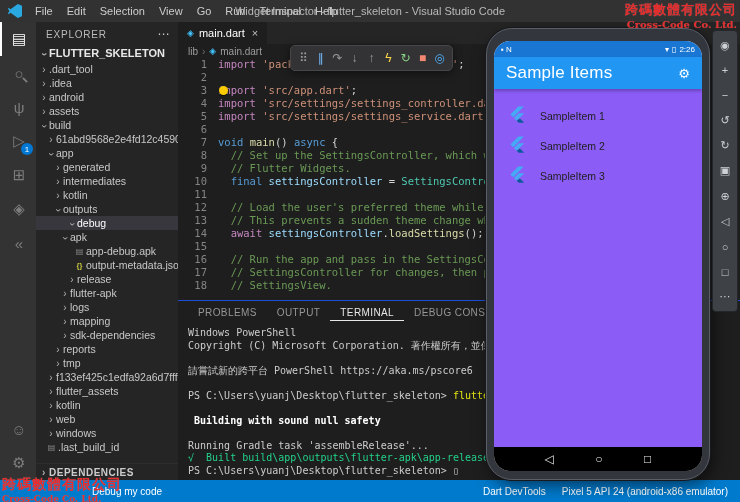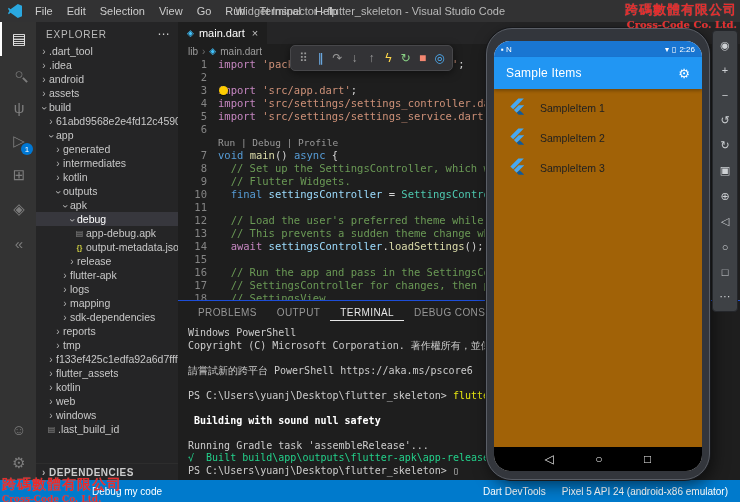--- a/index.html
+++ b/index.html
@@ -74,23 +74,23 @@
   .sb-left{display:flex;gap:12px;padding-left:92px}
   .sb-right{margin-left:auto;display:flex;gap:16px;padding-right:12px}
   .status-item{cursor:pointer;white-space:nowrap}
 
   
   .phone{position:absolute;left:486px;top:28px;width:224px;height:452px;background:#33363c;border:1px solid #5a5e66;border-radius:26px;box-shadow:0 0 0 1px #17181b,3px 5px 16px rgba(0,0,0,.55);z-index:20}
   .screen{position:absolute;left:7px;right:7px;top:12px;bottom:8px;background:#ffffff;border-radius:16px;overflow:hidden;display:flex;flex-direction:column}
   .ph-status{height:16px;background:#1976d2;display:flex;align-items:center;justify-content:space-between;padding:0 7px;color:#ffffff;font-size:8px}
   .ph-right{display:flex;gap:3px;align-items:center}
   .ph-appbar{height:32px;background:#2196f3;display:flex;align-items:center;padding:0 12px;color:#ffffff;box-shadow:0 2px 3px rgba(0,0,0,.25);position:relative;z-index:2}
-  .ph-title{flex:1;font-size:12px;font-weight:500;letter-spacing:.2px}
+  .ph-title{flex:1;font-size:17px;font-weight:500;letter-spacing:.2px}
   .ph-gear{font-size:13px;cursor:pointer}
-  .ph-body{flex:1;background:#a16207;padding-top:4px}
+  .ph-body{flex:1;background:#8b5cf6;padding-top:12px}
   .ph-item{height:30px;display:flex;align-items:center;gap:13px;padding:0 14px;cursor:pointer}
   .ph-item-label{font-size:10.5px;color:#212121}
   .ph-nav{height:24px;background:#000000;display:flex;align-items:center;justify-content:space-around;padding:0 30px}
   .ph-nav .nav-btn{color:#e6e6e6;font-size:12px;cursor:pointer}
 
   
   .emu-toolbar{position:absolute;left:712px;top:30px;width:26px;height:282px;background:#3e4145;border:1px solid #24262a;border-radius:4px;display:flex;flex-direction:column;align-items:center;justify-content:space-between;padding:6px 0;z-index:21}
   .emu-btn{width:16px;height:16px;display:flex;align-items:center;justify-content:center;font-size:11px;color:#ced1d4;cursor:pointer}
 
   
@@ -136,20 +136,24 @@
         <div class="act-icon" data-name="account-icon">☺</div>
         <div class="act-icon" data-name="settings-gear-icon">⚙</div>
       </div>
   </aside>
 
   <aside class="sidebar" data-name="explorer-sidebar">
     <div class="sb-header" data-name="explorer-header">
       <span data-name="explorer-title">EXPLORER</span>
       <span class="sb-more" data-name="more-actions-icon">⋯</span>
     </div>
+    <div class="sb-project" data-name="project-root-folder">
+      <span class="chev open" data-name="chevron-down-icon">›</span>
+      <span class="proj-label" data-name="project-name">FLUTTER_SKELETON</span>
+    </div>
     <div class="tree" id="file-tree" data-name="file-tree">
         <div class="tree-row" data-name="tree-item-.dart_tool" style="padding-left: 3px;">
           <span class="chev" data-name="chevron-right-icon">›</span>
           <span class="tree-label" data-name="tree-item-label">.dart_tool</span>
         </div>
         <div class="tree-row" data-name="tree-item-.idea" style="padding-left: 3px;">
           <span class="chev" data-name="chevron-right-icon">›</span>
           <span class="tree-label" data-name="tree-item-label">.idea</span>
         </div>
         <div class="tree-row" data-name="tree-item-android" style="padding-left: 3px;">
@@ -181,27 +185,27 @@
           <span class="tree-label" data-name="tree-item-label">intermediates</span>
         </div>
         <div class="tree-row" data-name="tree-item-kotlin" style="padding-left: 17px;">
           <span class="chev" data-name="chevron-right-icon">›</span>
           <span class="tree-label" data-name="tree-item-label">kotlin</span>
         </div>
         <div class="tree-row" data-name="tree-item-outputs" style="padding-left: 17px;">
           <span class="chev open" data-name="chevron-down-icon">›</span>
           <span class="tree-label" data-name="tree-item-label">outputs</span>
         </div>
+        <div class="tree-row selected" data-name="tree-item-debug" style="padding-left: 31px;">
+          <span class="chev open" data-name="chevron-down-icon">›</span>
+          <span class="tree-label" data-name="tree-item-label">debug</span>
+        </div>
         <div class="tree-row" data-name="tree-item-apk" style="padding-left: 24px;">
           <span class="chev open" data-name="chevron-down-icon">›</span>
           <span class="tree-label" data-name="tree-item-label">apk</span>
-        </div>
-        <div class="tree-row selected" data-name="tree-item-debug" style="padding-left: 31px;">
-          <span class="chev open" data-name="chevron-down-icon">›</span>
-          <span class="tree-label" data-name="tree-item-label">debug</span>
         </div>
         <div class="tree-row" data-name="tree-item-app-debug.apk" style="padding-left: 38px;">
           <span class="ficon" data-name="file-icon">▤</span>
           <span class="tree-label" data-name="tree-item-label">app-debug.apk</span>
         </div>
         <div class="tree-row" data-name="tree-item-output-metadata.json" style="padding-left: 38px;">
           <span class="ficon json" data-name="json-file-icon">{}</span>
           <span class="tree-label" data-name="tree-item-label">output-metadata.json</span>
         </div>
         <div class="tree-row" data-name="tree-item-release" style="padding-left: 31px;">
@@ -278,21 +282,20 @@
       <span data-name="breadcrumb-file">main.dart</span>
     </div>
     <div class="code" data-name="code-editor">
       <div id="code-lines" data-name="code-lines">
           <div class="code-line" data-name="code-line"><span class="gutter" data-name="line-number">1</span><span class="code-text" data-name="code-content"><span class="tk-kw">import</span><span class="tk-pln"> </span><span class="tk-str">'package:flutter/material.dart'</span><span class="tk-pln">;</span></span></div>
           <div class="code-line" data-name="code-line"><span class="gutter" data-name="line-number">2</span><span class="code-text" data-name="code-content"></span></div>
           <div class="code-line" data-name="code-line"><span class="gutter" data-name="line-number">3</span><span class="code-text" data-name="code-content"><span class="tk-kw">import</span><span class="tk-pln"> </span><span class="tk-str">'src/app.dart'</span><span class="tk-pln">;</span></span></div>
           <div class="code-line" data-name="code-line"><span class="gutter" data-name="line-number">4</span><span class="code-text" data-name="code-content"><span class="tk-kw">import</span><span class="tk-pln"> </span><span class="tk-str">'src/settings/settings_controller.dart'</span><span class="tk-pln">;</span></span></div>
           <div class="code-line" data-name="code-line"><span class="gutter" data-name="line-number">5</span><span class="code-text" data-name="code-content"><span class="tk-kw">import</span><span class="tk-pln"> </span><span class="tk-str">'src/settings/settings_service.dart'</span><span class="tk-pln">;</span></span></div>
           <div class="code-line" data-name="code-line"><span class="gutter" data-name="line-number">6</span><span class="code-text" data-name="code-content"></span></div>
-          <div class="code-line" data-name="code-lens-line"><span class="gutter" data-name="line-number"></span><span class="code-text lens" data-name="code-lens">Run | Debug | Profile</span></div>
           <div class="code-line" data-name="code-line"><span class="gutter" data-name="line-number">7</span><span class="code-text" data-name="code-content"><span class="tk-kw2">void</span><span class="tk-pln"> </span><span class="tk-fn">main</span><span class="tk-pln">() </span><span class="tk-kw2">async</span><span class="tk-pln"> {</span></span></div>
           <div class="code-line" data-name="code-line"><span class="gutter" data-name="line-number">8</span><span class="code-text" data-name="code-content"><span class="tk-cmt">  // Set up the SettingsController, which will glue user settings to multiple</span></span></div>
           <div class="code-line" data-name="code-line"><span class="gutter" data-name="line-number">9</span><span class="code-text" data-name="code-content"><span class="tk-cmt">  // Flutter Widgets.</span></span></div>
           <div class="code-line" data-name="code-line"><span class="gutter" data-name="line-number">10</span><span class="code-text" data-name="code-content"><span class="tk-pln">  </span><span class="tk-kw2">final</span><span class="tk-pln"> </span><span class="tk-vr">settingsController</span><span class="tk-pln"> = </span><span class="tk-cls">SettingsController</span><span class="tk-pln">(</span><span class="tk-cls">SettingsService</span><span class="tk-pln">());</span></span></div>
           <div class="code-line" data-name="code-line"><span class="gutter" data-name="line-number">11</span><span class="code-text" data-name="code-content"></span></div>
           <div class="code-line" data-name="code-line"><span class="gutter" data-name="line-number">12</span><span class="code-text" data-name="code-content"><span class="tk-cmt">  // Load the user's preferred theme while the splash screen is displayed.</span></span></div>
           <div class="code-line" data-name="code-line"><span class="gutter" data-name="line-number">13</span><span class="code-text" data-name="code-content"><span class="tk-cmt">  // This prevents a sudden theme change when the app is first displayed.</span></span></div>
           <div class="code-line" data-name="code-line"><span class="gutter" data-name="line-number">14</span><span class="code-text" data-name="code-content"><span class="tk-pln">  </span><span class="tk-kw">await</span><span class="tk-pln"> </span><span class="tk-vr">settingsController</span><span class="tk-pln">.</span><span class="tk-fn">loadSettings</span><span class="tk-pln">();</span></span></div>
           <div class="code-line" data-name="code-line"><span class="gutter" data-name="line-number">15</span><span class="code-text" data-name="code-content"></span></div>
           <div class="code-line" data-name="code-line"><span class="gutter" data-name="line-number">16</span><span class="code-text" data-name="code-content"><span class="tk-cmt">  // Run the app and pass in the SettingsController. The app listens to the</span></span></div>

